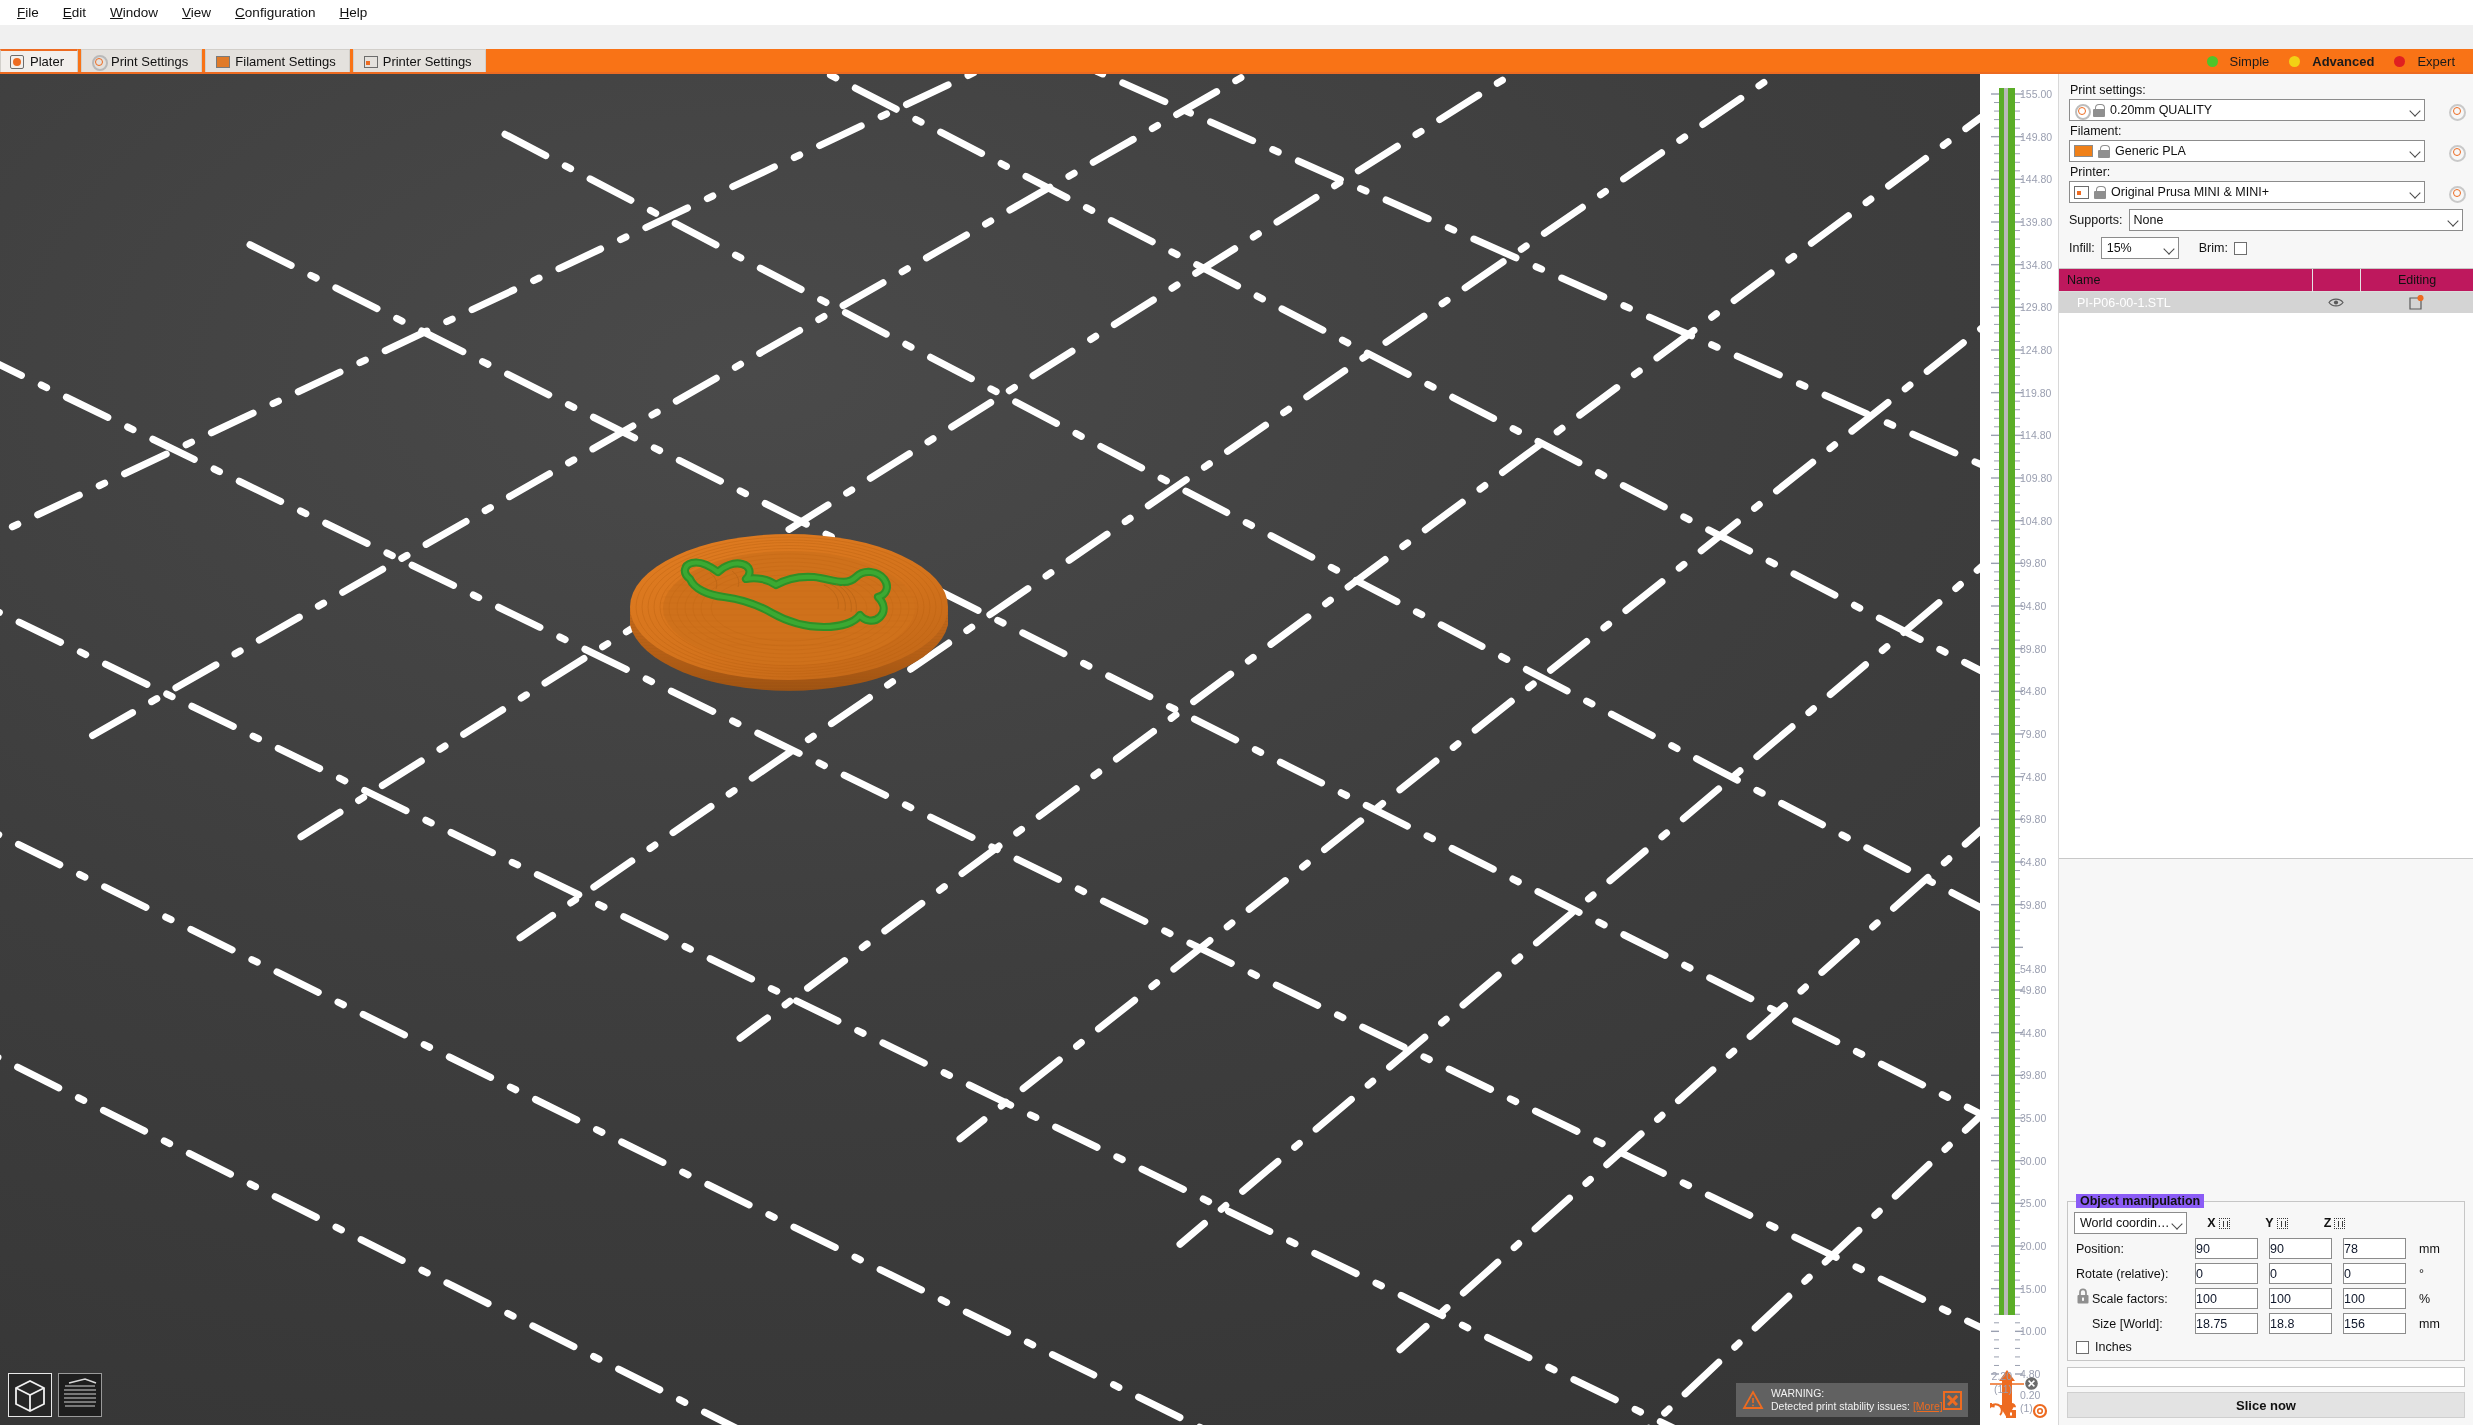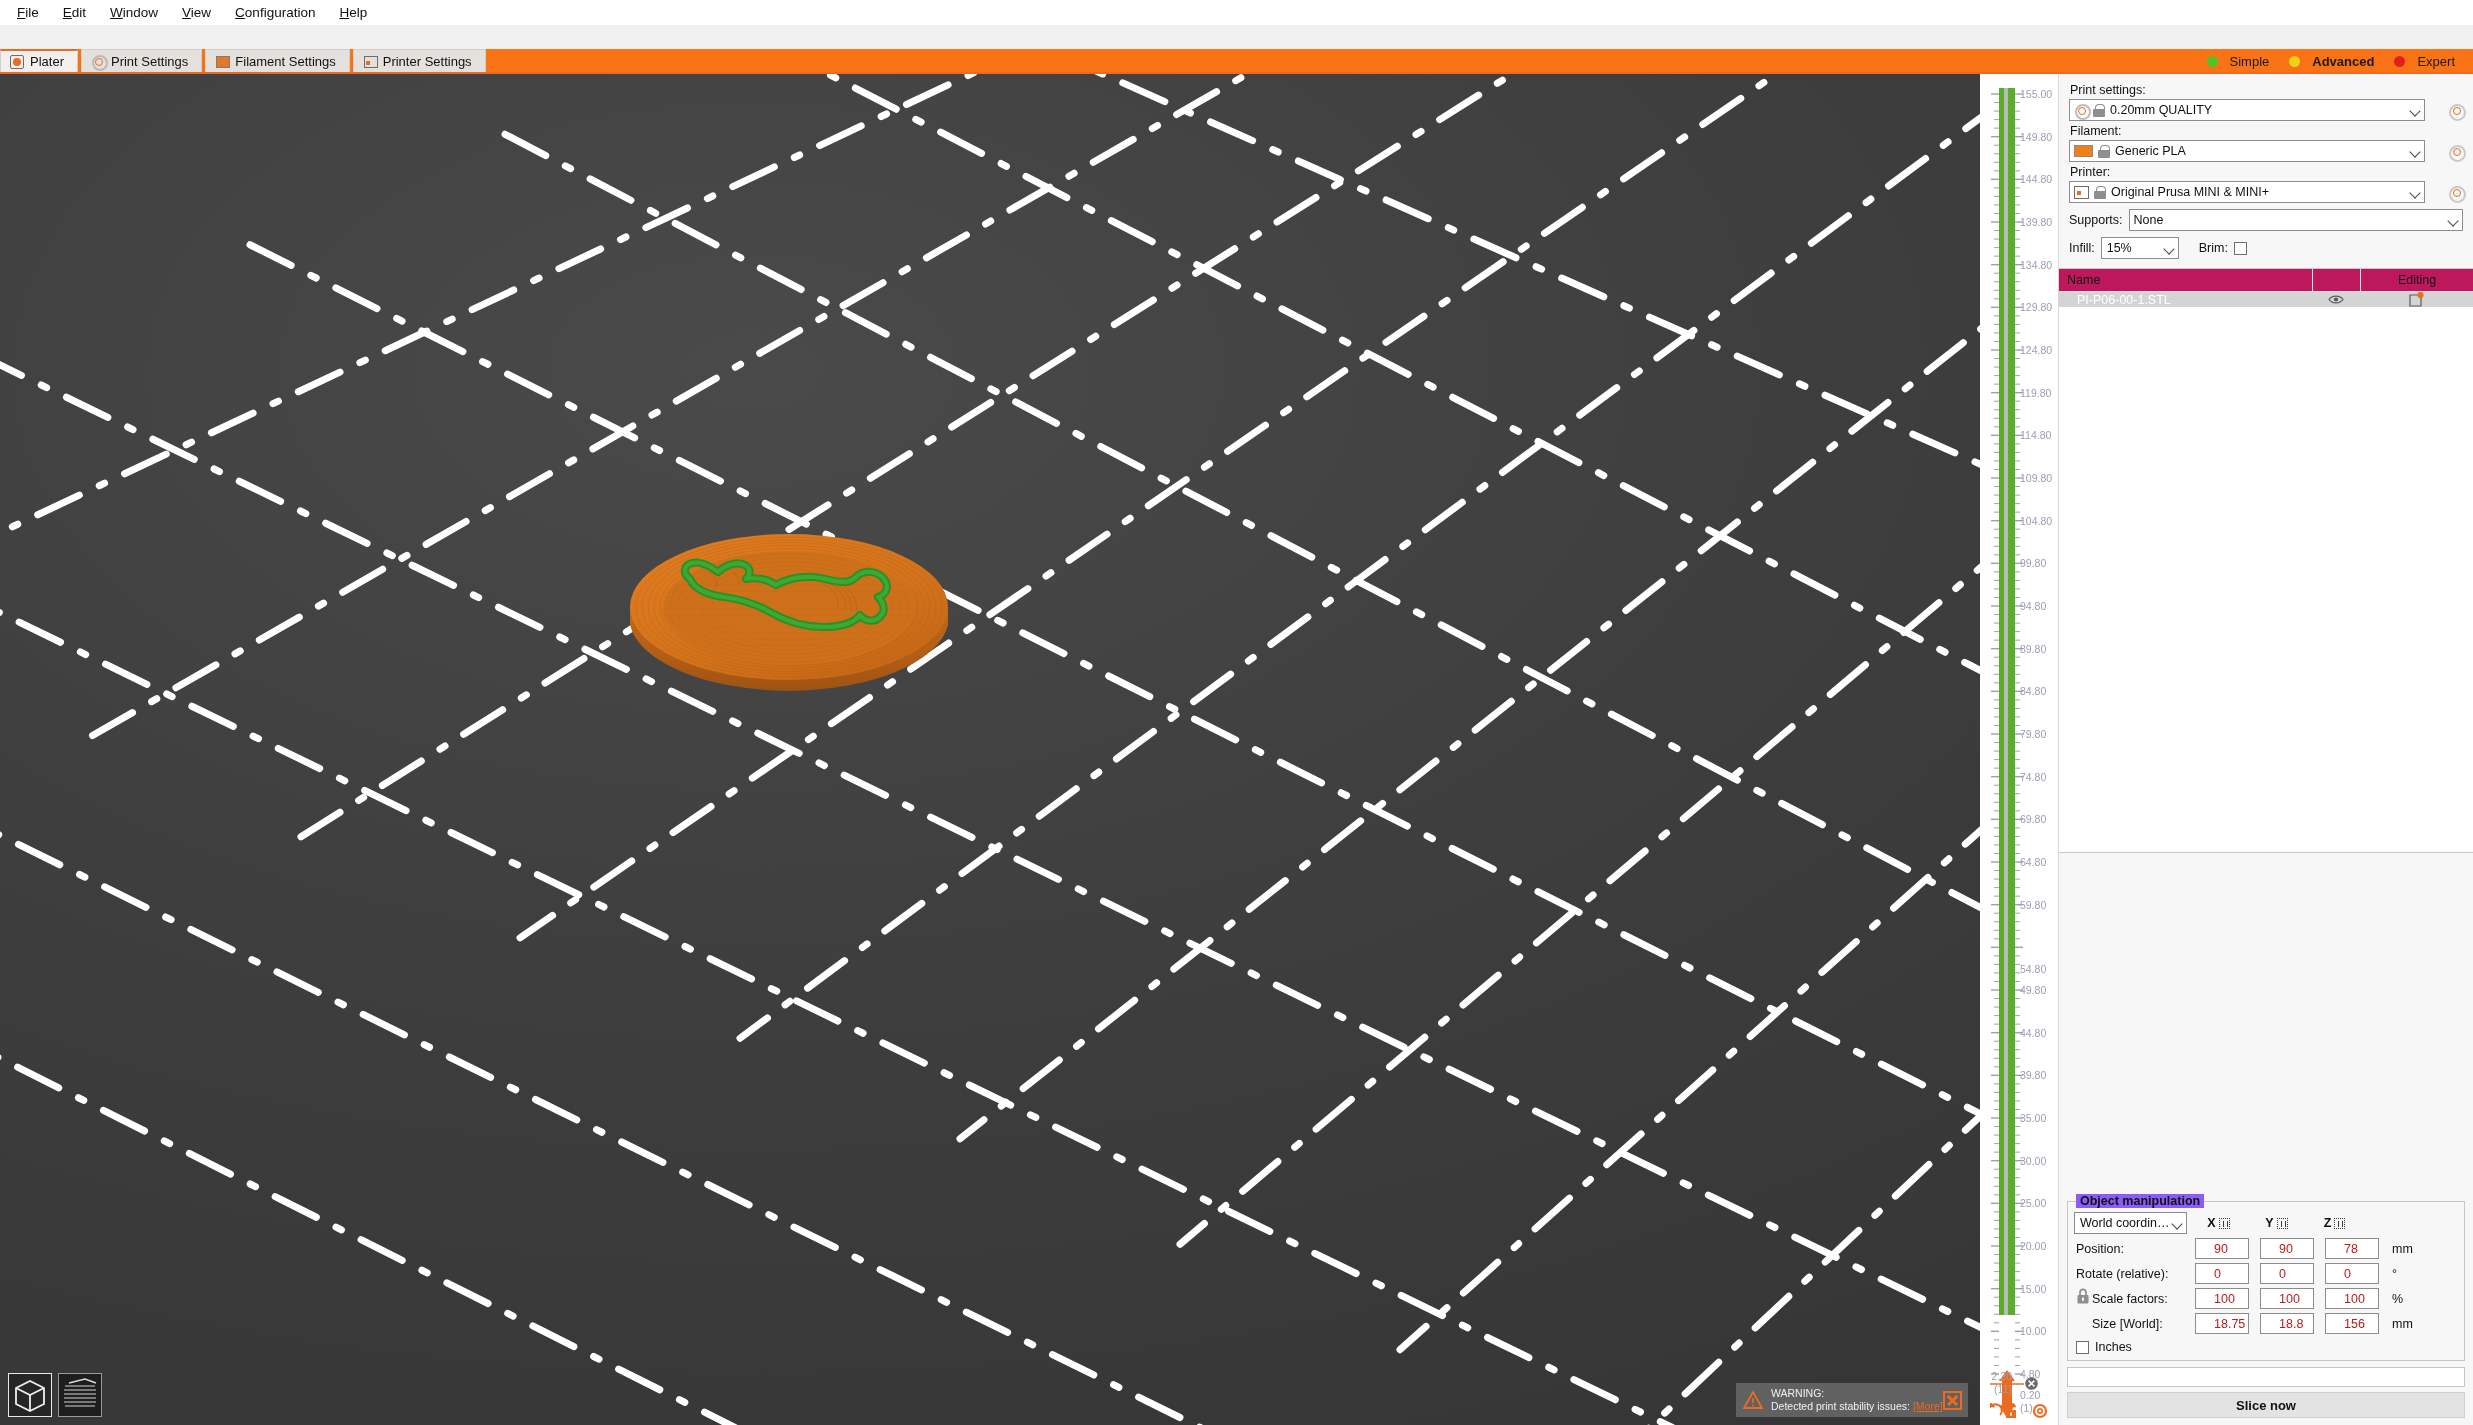--- a/index.html
+++ b/index.html
@@ -235,21 +235,21 @@
   }
 
   
   .objlist { margin: 9px 0 0 0; background: #be185d; border: 1px solid #c8c8c8; border-left: none; border-right: none; }
   .objlist-head { display: flex; height: 23px; align-items: center; border-bottom: 1px solid #dcdcdc; }
   .oh { font-size: 12.5px; color: #111; }
   .oh-name { flex: 1 1 auto; padding-left: 8px; }
   .oh-eye { flex: 0 0 48px; border-left: 1px solid #e4e4e4; height: 23px; }
   .oh-edit { flex: 0 0 113px; border-left: 1px solid #e4e4e4; height: 23px;
     display: flex; align-items: center; justify-content: center; }
-  .objrow { display: flex; height: 15px; align-items: center; background: #d4d4d4; }
+  .objrow { display: flex; height: 21px; align-items: center; background: #d4d4d4; }
   .or-name { flex: 1 1 auto; padding-left: 18px; font-size: 12.5px; color: #ffffff;
     overflow: hidden; white-space: nowrap; text-overflow: ellipsis; }
   .or-eye { flex: 0 0 48px; display: flex; align-items: center; justify-content: center; }
   .or-edit { flex: 0 0 113px; display: flex; align-items: center; justify-content: center; }
   .objlist-body { background: #fff; height: 545px; }
 
   
   .spacer { flex: 1 1 auto; }
   .om {
     margin: 4px 8px 0 8px; border: 1px solid #c6c6c6; padding: 10px 6px 6px 6px;
@@ -272,23 +272,23 @@
   .axis-ico { width: 11px; height: 11px; border: 1.4px dotted #3a3a3a; position: relative; }
   .axis-ico::after {
     content:""; position:absolute; left:3px; top:2px; width:3px; height:6px;
     border-left:1.4px solid #3a3a3a; border-right:1.4px solid #3a3a3a;
   }
   .om-row { display: flex; align-items: center; margin-top: 4px; }
   .om-rowlbl { width: 113px; font-size: 12.5px; color: #111; padding-left: 2px; }
   .om-rowlbl.ind { padding-left: 18px; }
   .om-fields { display: flex; padding-left: 8px; }
   .om-fld {
-    width: 54px; height: 21px; background: #fff; border: 1px solid #8c8c8c;
-    margin-right: 11px; font-size: 12.5px; color: #b91c1c; display: flex;
-    align-items: center; padding-left: 18px;
+    width: 63px; height: 21px; background: #fff; border: 1px solid #8c8c8c;
+    margin-right: 11px; font-size: 12.5px; color: #0f172a; display: flex;
+    align-items: center; padding-left: 0;
   }
   .om-unit { font-size: 12.5px; color: #111; margin-left: 2px; }
   .om-lockwrap { position: absolute; left: 8px; top: 86px; }
   .om-inches { display: flex; align-items: center; gap: 6px; margin-top: 6px; padding-left: 2px; }
   .om-inches span { font-size: 12.5px; color: #111; }
 
   .slice-gap { height: 20px; background: #fff; border: 1px solid #c6c6c6; margin: 6px 8px 0 8px; }
   .slicebtn {
     margin: 5px 8px 7px 8px; height: 26px; background: #e3e3e3; border: 1px solid #cfcfcf;
     display: flex; align-items: center; justify-content: center;

